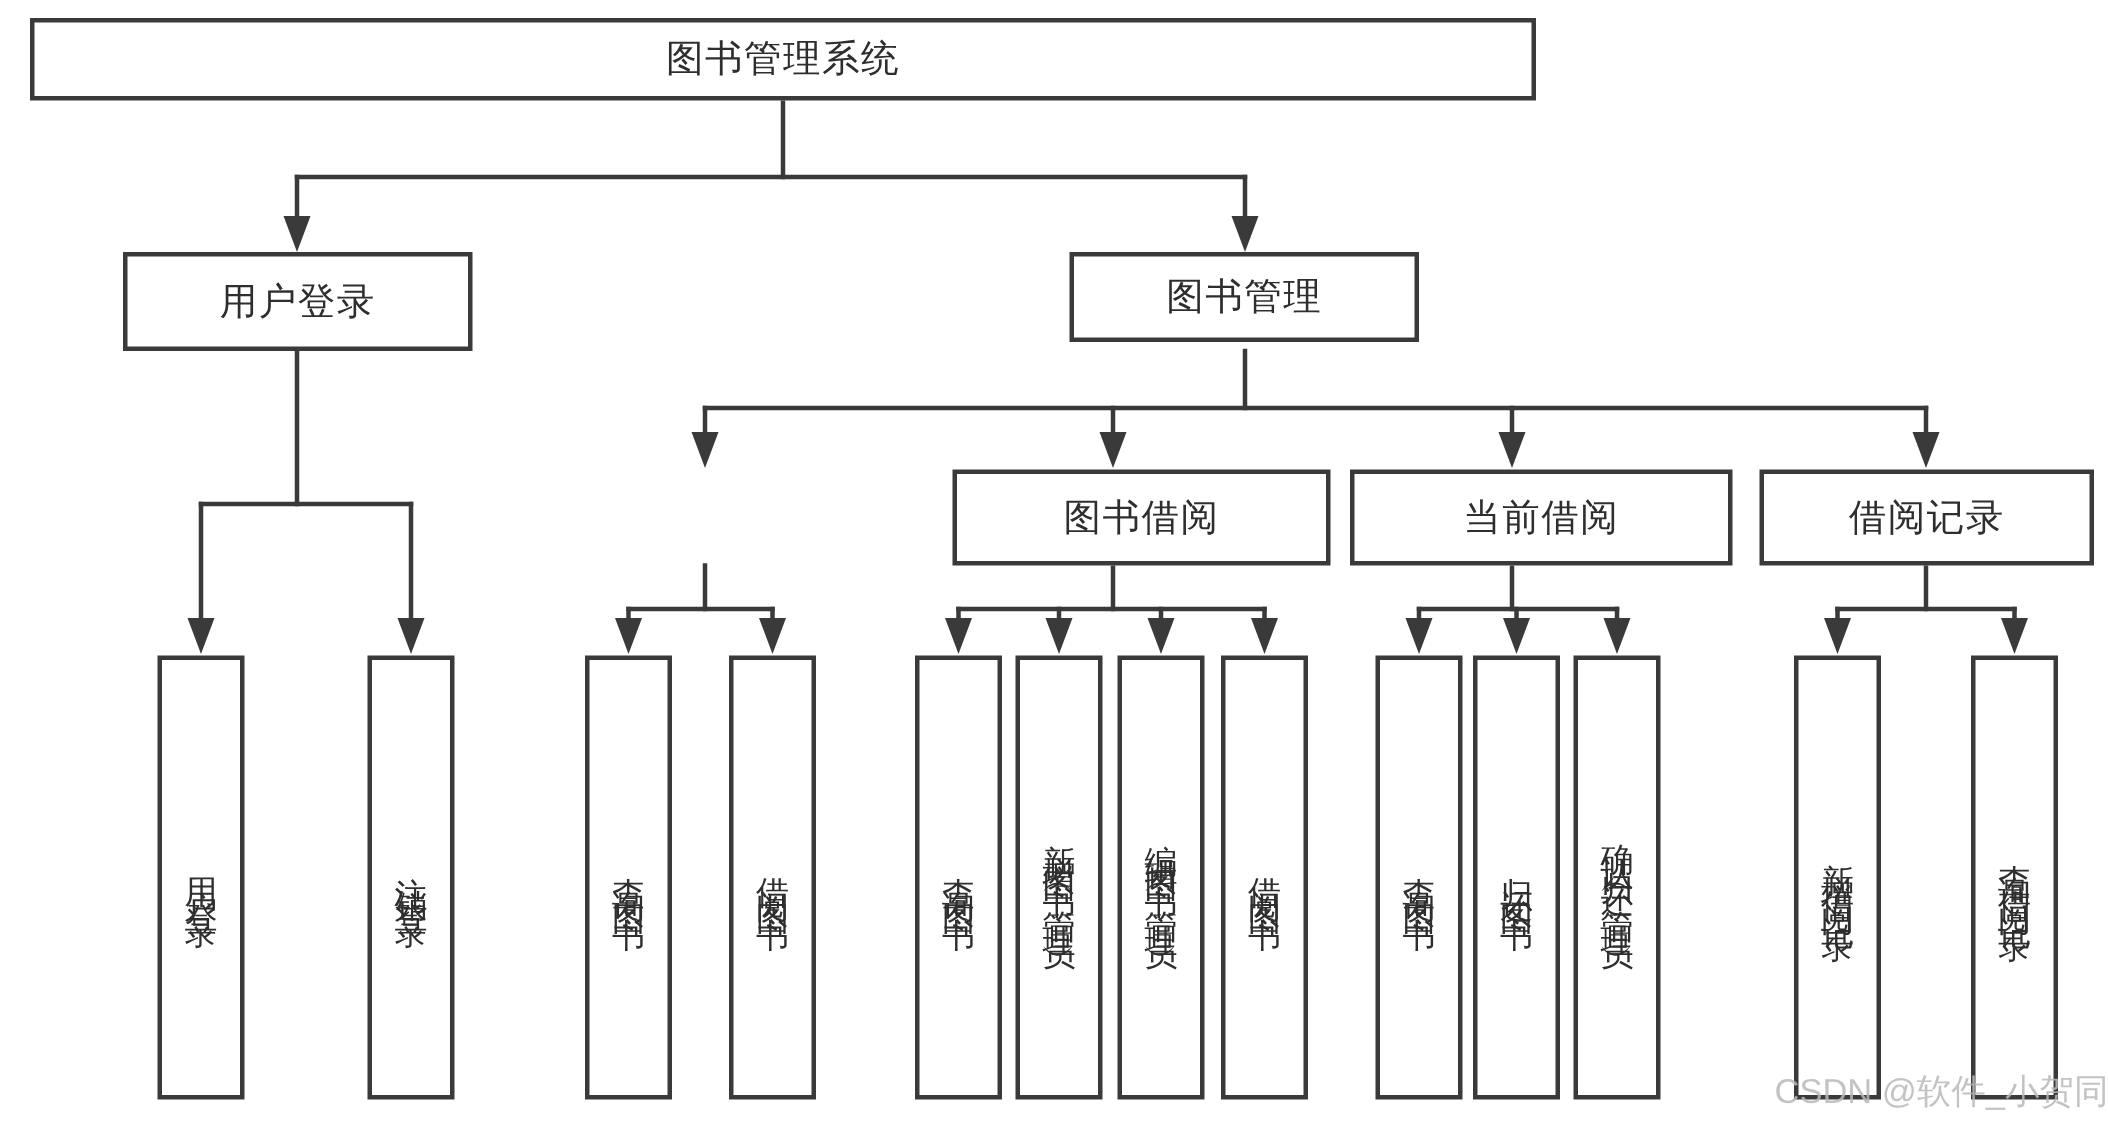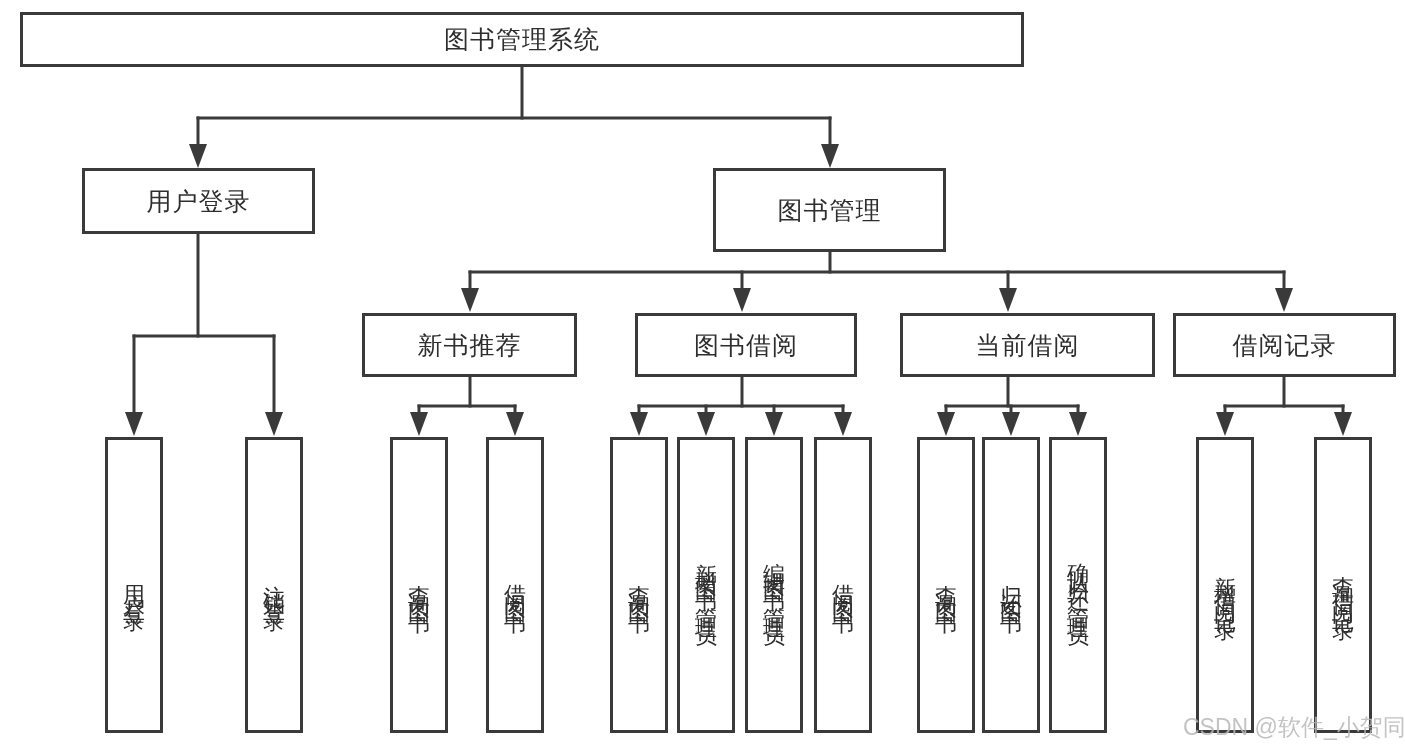--- a/index.html
+++ b/index.html
@@ -144,24 +144,23 @@
       <polygon points="1002,412 1020,412 1011,436"></polygon>
       <polygon points="1069,412 1087,412 1078,436"></polygon>
       <polygon points="1216,412 1234,412 1225,436"></polygon>
       <polygon points="1334,412 1352,412 1343,436"></polygon>
     </g>
   </svg>
 
   <div class="node root" style="left:20px;top:12px;width:1004px;height:55px">图书管理系统</div>
 
   <div class="node" style="left:82px;top:168px;width:233px;height:66px">用户登录</div>
-  <div class="node" style="left:713px;top:168px;width:233px;height:84px">图书管理</div>
-
-  <div class="node" style="left:362px;top:313px;width:215px;height:64px">新书推荐</div>
-  <div class="node" style="left:635px;top:313px;width:222px;height:64px">图书借阅</div>
+  <div class="node" style="left:713px;top:168px;width:233px;height:60px">图书管理</div>
+
+  <div class="node" style="left:635px;top:313px;width:252px;height:64px">图书借阅</div>
   <div class="node" style="left:900px;top:313px;width:255px;height:64px">当前借阅</div>
   <div class="node" style="left:1173px;top:313px;width:223px;height:64px">借阅记录</div>
 
   <div class="leaf" style="left:105px;top:437px">
     <span class="vtext">用户登录</span>
   </div>
   <div class="leaf" style="left:245px;top:437px">
     <span class="vtext">注销登录</span>
   </div>
 

